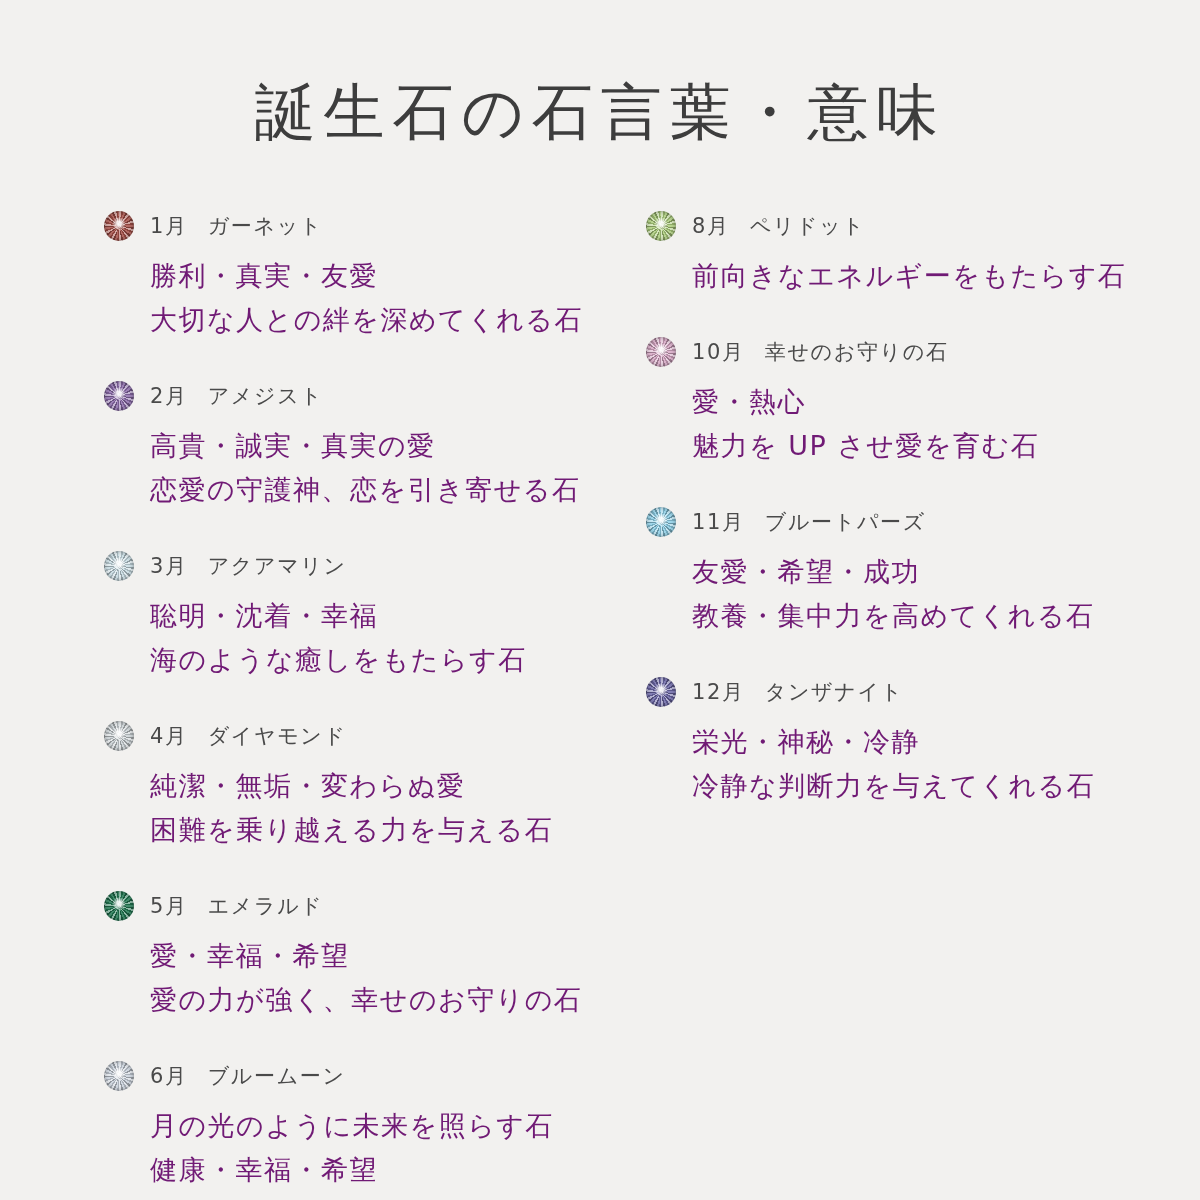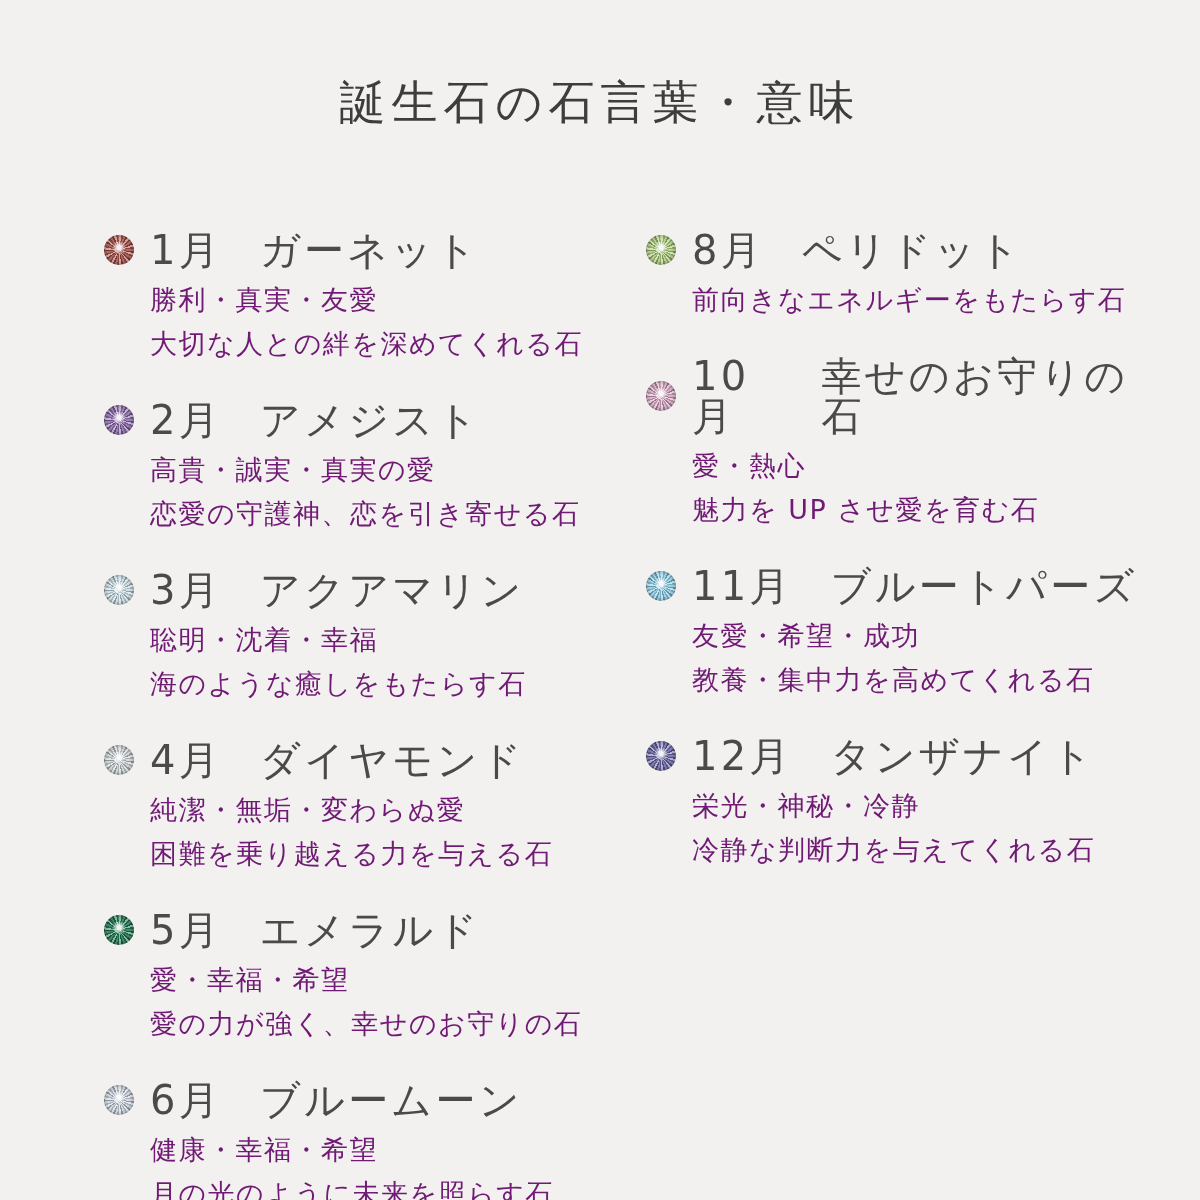--- a/index.html
+++ b/index.html
@@ -11,41 +11,41 @@
     overflow:hidden;
   }
   .page{
     width:1200px;height:1200px;
     box-sizing:border-box;
     padding-top:72px;
   }
   .title{
     text-align:center;
     font-family:"Liberation Serif","DejaVu Serif",serif;
-    font-size:46px;
+    font-size:61px;
     font-weight:500;
     letter-spacing:0.13em;
     color:#3d3d3d;
-    margin:0 0 96px 0;
+    margin:0 0 52px 0;
   }
   .grid{
     display:grid;
     grid-template-columns:1fr 1fr;
     box-sizing:border-box;
     padding-left:104px;
     padding-right:60px;
   }
   .col-right .entry{ padding-left:24px; }
   .entry{
     margin-bottom:34px;
   }
   .entry-head{
     display:flex;
     align-items:center;
-    font-size:40px;
+    font-size:21px;
     letter-spacing:0.08em;
     color:#4a4a4a;
     line-height:40px;
   }
   .gem{
     flex:0 0 auto;
     width:30px;height:30px;
     border-radius:50%;
     margin-right:16px;
     background:
@@ -137,22 +137,22 @@
         </div>
       </div>
 
       <div class="entry">
         <div class="entry-head">
           <span class="gem" style="--gem: #ccd4de;"></span>
           <span>6月</span>
           <span class="stone-name">ブルームーン</span>
         </div>
         <div class="entry-body">
+          <div>月の光のように未来を照らす石</div>
           <div>健康・幸福・希望</div>
-          <div>月の光のように未来を照らす石</div>
         </div>
       </div>
 
     </div>
 
     <div class="col-right">
 
 
       <div class="entry">
         <div class="entry-head">

